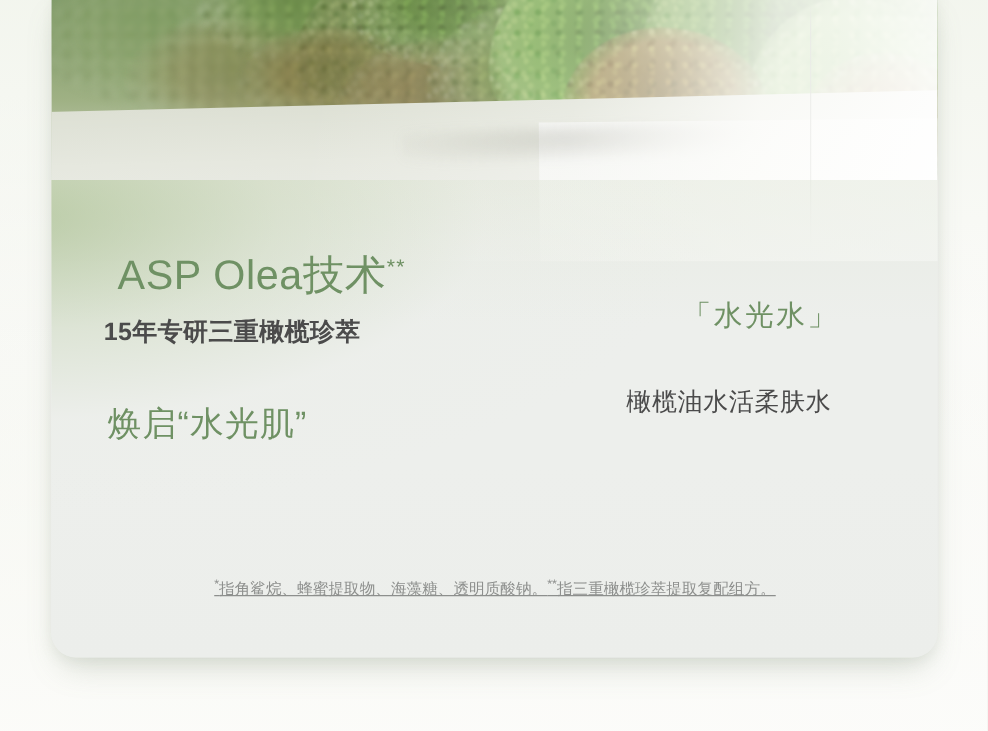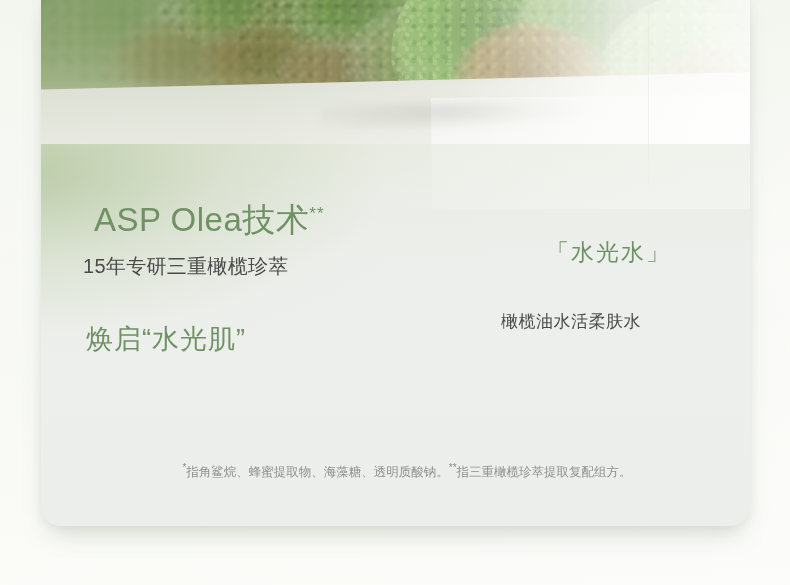--- a/index.html
+++ b/index.html
@@ -224,20 +224,21 @@
   #asp-title .sup {
     font-size: 17px;
     vertical-align: super;
     letter-spacing: 1px;
   }
   #asp-sub {
     left: 42px; top: 258px;
     font-size: 20px;
     line-height: 28px;
     letter-spacing: 0.3px;
+    font-weight: bold;
   }
 
   #huan-title {
     left: 45px; top: 325px;
     font-size: 27px;
     line-height: 40px;
     letter-spacing: 1px;
   }
   #huan-sub {
     left: 50px; top: 383px;
@@ -248,35 +249,36 @@
   #huan-sub .sup { font-size: 14px; vertical-align: super; }
 
   #water-title {
     left: 505px; top: 236px;
     font-size: 23px;
     line-height: 44px;
     letter-spacing: 2px;
   }
   #water-sub {
     left: 460px; top: 314px;
-    font-size: 17px;
+    font-size: 20px;
     line-height: 28px;
     letter-spacing: 0.5px;
   }
 
   .footnote {
     position: absolute;
-    left: 86px;
+    left: 75px;
     top: 465px;
     width: 560px;
     text-align: center;
     color: #8d8f8d;
     font-size: 12.5px;
     line-height: 18px;
     white-space: nowrap;
+    text-decoration: underline;
   }
   .footnote .sup { font-size: 10px; vertical-align: super; }
 </style>
 </head>
 <body>
 
 <div class="page">
   <div class="page-wash"></div>
 
   <div class="card">

